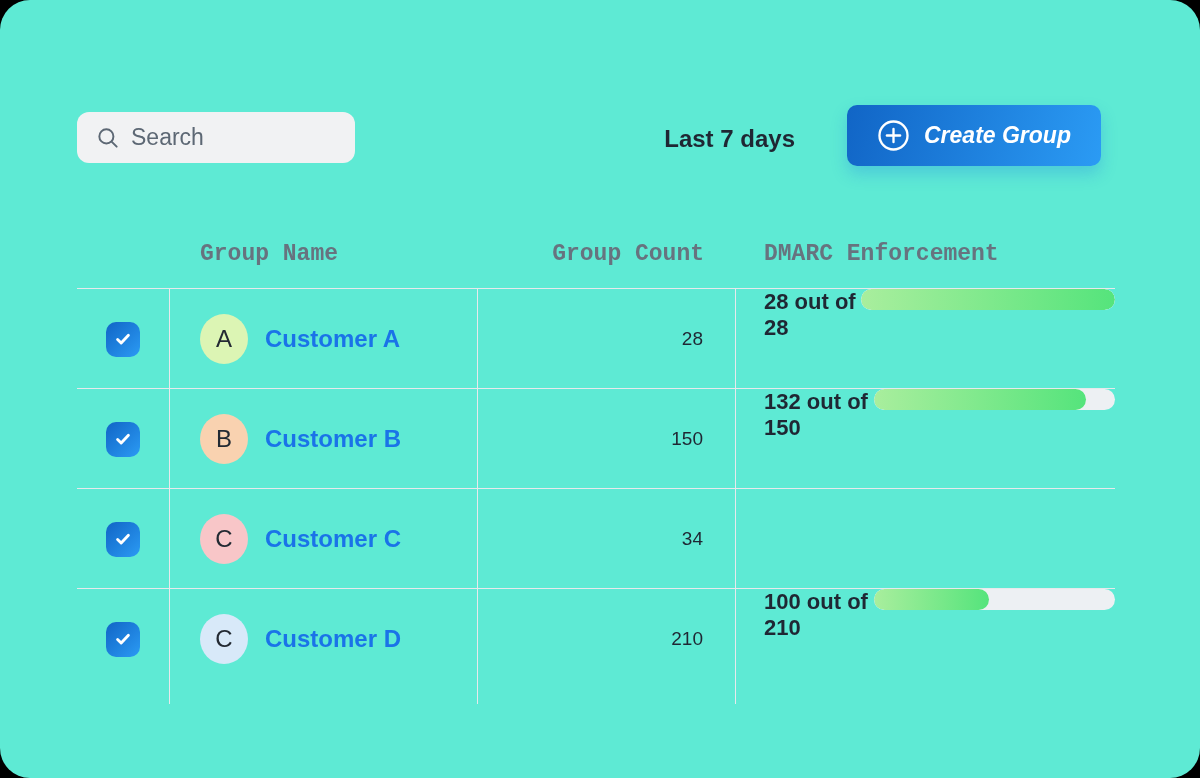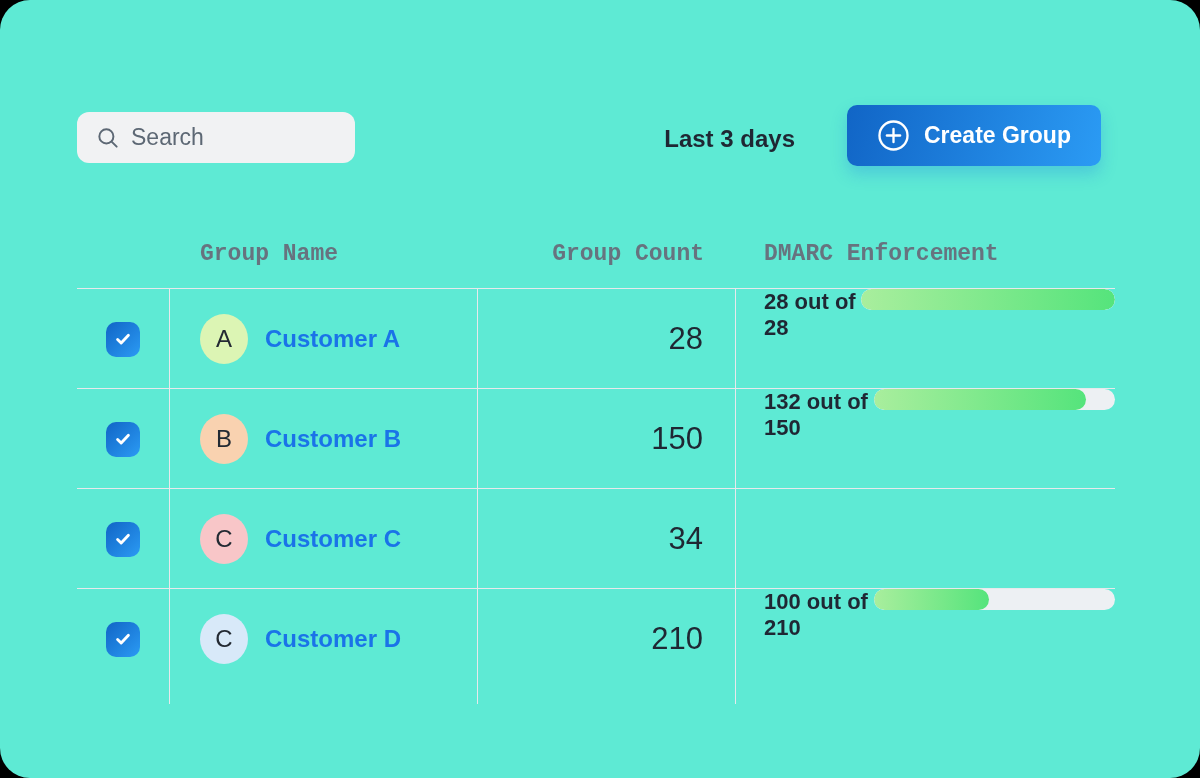--- a/index.html
+++ b/index.html
@@ -45,20 +45,21 @@
   .create-btn {
     position: absolute; left: 847px; top: 105px;
     width: 254px; height: 61px;
     border: none; border-radius: 10px;
     background: linear-gradient(105deg, var(--brand_blue_dark, #1165c6) 0%, var(--brand_blue, #2b9bf4) 100%);
     box-shadow: 0 8px 16px rgba(33, 130, 230, 0.30);
     display: flex; align-items: center; justify-content: center; gap: 14px;
     color: #fff; font-family: inherit;
     font-size: 23px; font-weight: 600;
     cursor: pointer;
+    font-style: italic;
   }
 
   
   .table {
     position: absolute; left: 77px; top: 220px; width: 1038px;
   }
   .thead, .trow {
     display: grid;
     grid-template-columns: 93px 308px 258px 379px;
   }
@@ -94,21 +95,21 @@
     display: flex; align-items: center; justify-content: center;
     font-size: 24px; font-weight: 400; color: #232a33;
     flex: 0 0 auto;
   }
   .customer-link {
     font-size: 24px; font-weight: 600; color: var(--link, #1a73e8);
     text-decoration: none; cursor: pointer;
   }
 
   .cell.count .cell-inner { justify-content: flex-end; padding-right: 32px; }
-  .count-value { font-size: 31px; color: var(--text_dark, #1f2733); }
+  .count-value { font-size: 19px; color: var(--text_dark, #1f2733); }
 
   .cell.dmarc .cell-inner { flex-direction: row; align-items: flex-start; justify-content: center; padding-left: 28px; }
   .dmarc-label {
     font-size: 22px; font-weight: 600; color: var(--text_dark, #1f2733);
     margin-bottom: 8px;
   }
   .progress-track {
     width: 320px; height: 21px; border-radius: 11px;
     background: var(--track, #edf0f3);
     overflow: hidden;
@@ -124,21 +125,21 @@
 <div class="card">
 
   <div class="search-box">
     <svg width="26" height="26" viewBox="0 0 24 24" fill="none">
       <circle cx="10.5" cy="10.5" r="6.5" stroke="#5d6874" stroke-width="1.8"></circle>
       <line x1="15.3" y1="15.3" x2="20" y2="20" stroke="#5d6874" stroke-width="1.8" stroke-linecap="round"></line>
     </svg>
     <input class="search-input" type="text" placeholder="Search" style="">
   </div>
 
-  <div class="date-range">Last 3 days</div>
+  <div class="date-range">Last 7 days</div>
 
   <button class="create-btn">
     <svg width="33" height="33" viewBox="0 0 24 24" fill="none">
       <circle cx="12" cy="12" r="10.2" stroke="#fff" stroke-width="1.7"></circle>
       <line x1="12" y1="7.2" x2="12" y2="16.8" stroke="#fff" stroke-width="1.7" stroke-linecap="round"></line>
       <line x1="7.2" y1="12" x2="16.8" y2="12" stroke="#fff" stroke-width="1.7" stroke-linecap="round"></line>
     </svg>
     <span>Create Group</span>
   </button>
 

